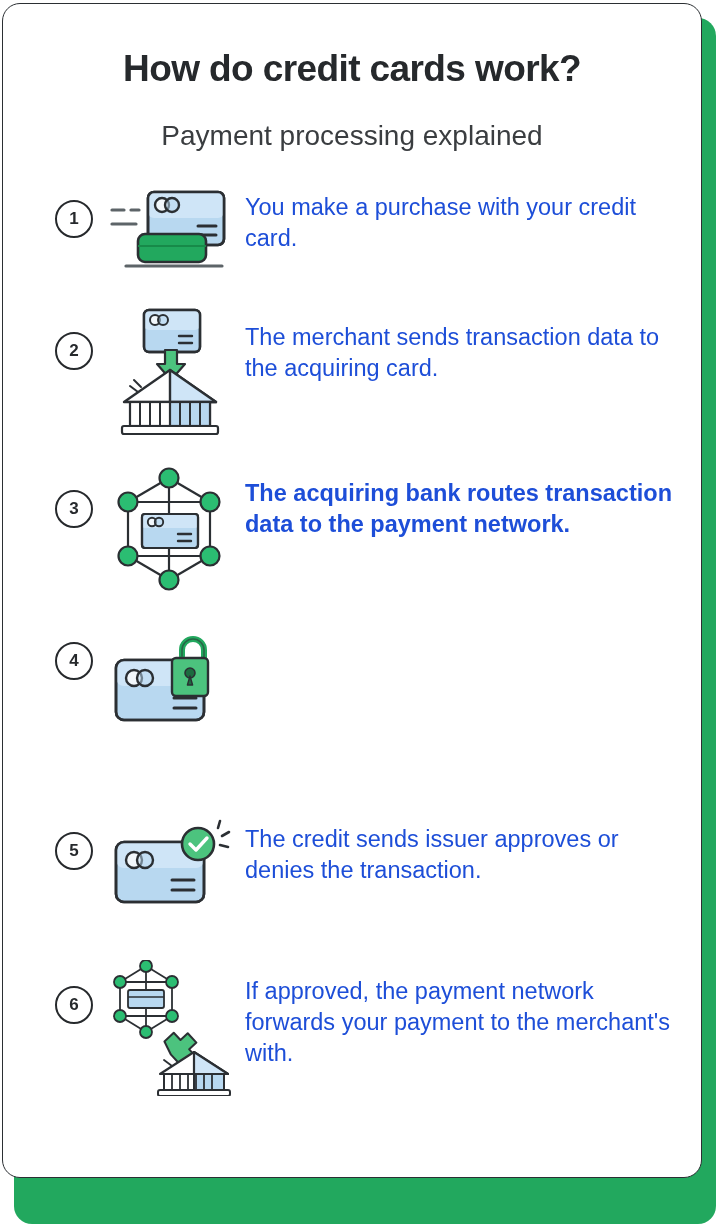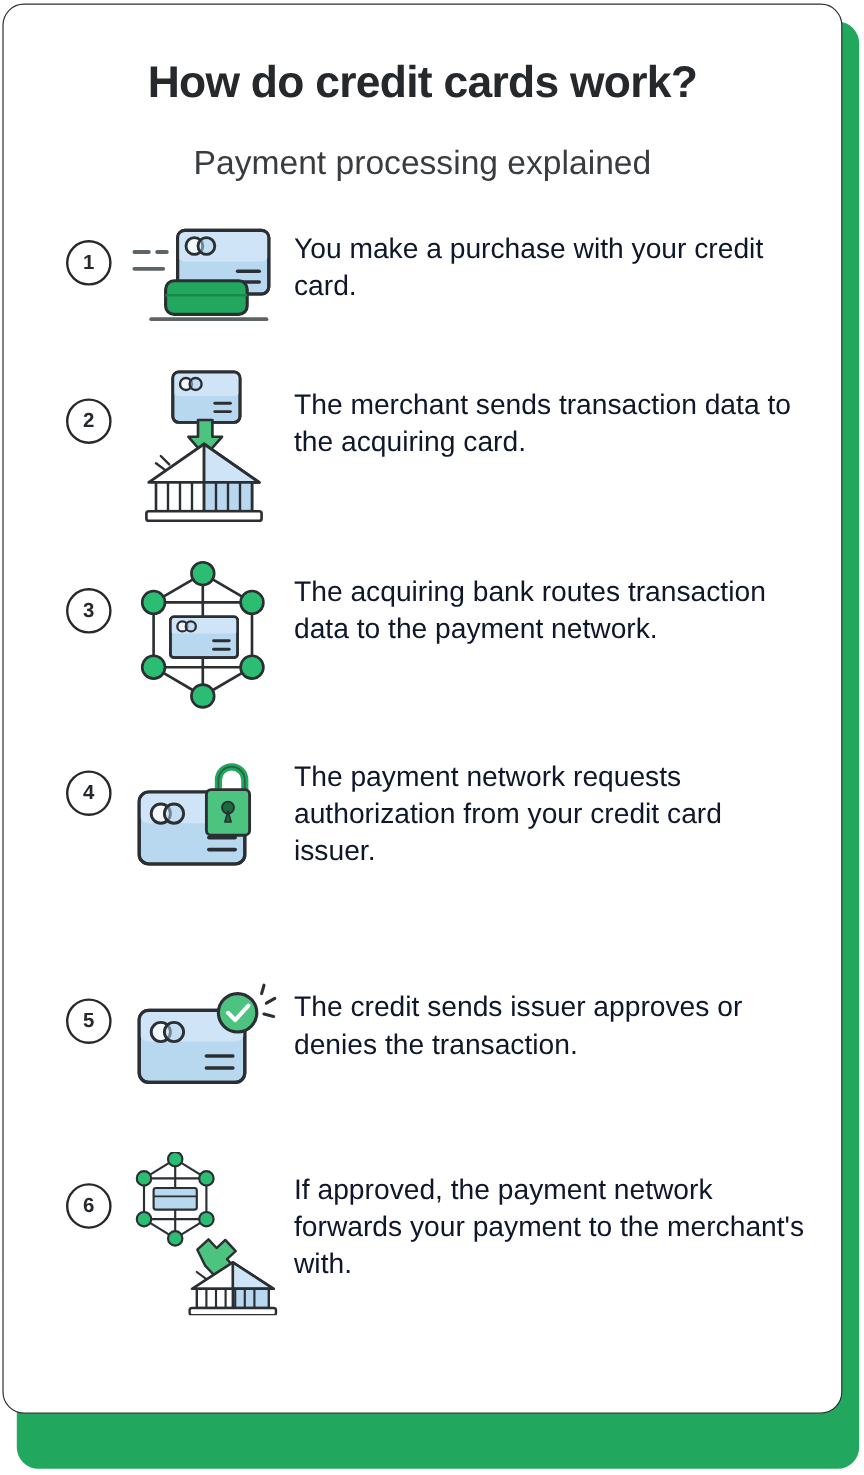--- a/index.html
+++ b/index.html
@@ -94,21 +94,21 @@
     display: flex;
     align-items: flex-start;
     justify-content: center;
     margin-left: 6px;
   }
 
   .step-text {
     flex: 1 1 auto;
     font-size: 23.5px;
     line-height: 1.31;
-    color: #0f172a;
+    color: #1d4ed8;
     padding-left: 6px;
     padding-top: 2px;
   }
 
   
   .row-1 { min-height: 118px; }
   .row-2 { min-height: 150px; }
   .row-3 { min-height: 158px; }
   .row-4 { min-height: 182px; }
   .row-5 { min-height: 140px; }
@@ -116,21 +116,21 @@
 
   .row-1 .step-badge { margin-top: 14px; }
   .row-2 .step-badge { margin-top: 22px; }
   .row-3 .step-badge { margin-top: 24px; }
   .row-4 .step-badge { margin-top: 12px; }
   .row-5 .step-badge { margin-top: 14px; }
   .row-6 .step-badge { margin-top: 22px; }
 
   .row-1 .step-text { padding-top: 6px; }
   .row-2 .step-text { padding-top: 12px; }
-  .row-3 .step-text { padding-top: 12px; }
+  .row-3 .step-text { padding-top: 12px; font-weight: bold; }
   .row-4 .step-text { padding-top: 2px; }
   .row-5 .step-text { padding-top: 6px; }
   .row-6 .step-text { padding-top: 12px; }
 
   .row-2 .step-icon { margin-top: -4px; }
   .row-6 .step-icon { margin-top: -4px; }
 
   svg { display: block; }
 </style>
 </head>
@@ -261,21 +261,20 @@
             <line x1="68" y1="68" x2="90" y2="68" stroke="#2b2f33" stroke-width="3" stroke-linecap="round"></line>
             <line x1="68" y1="78" x2="90" y2="78" stroke="#2b2f33" stroke-width="3" stroke-linecap="round"></line>
 
             <path d="M76 26 v-6 a11 11 0 0 1 22 0 v8" fill="none" stroke="#22a85e" stroke-width="6" stroke-linecap="round"></path>
             <path d="M76 26 v-6 a11 11 0 0 1 22 0 v8" fill="none" stroke="#2b2f33" stroke-width="1.6" stroke-linecap="round" opacity="0.55"></path>
             <rect x="66" y="28" width="36" height="38" rx="4" fill="#4cc37e" stroke="#2b2f33" stroke-width="2.4"></rect>
             <circle cx="84" cy="43" r="5" fill="#1c6b3f" stroke="#2b2f33" stroke-width="1.6"></circle>
             <path d="M84 46 l-2.6 9 h5.2 z" fill="#1c6b3f" stroke="#2b2f33" stroke-width="1.4" stroke-linejoin="round"></path>
           </svg>
         </div>
-        <div class="step-text">The payment network requests authorization from your credit card issuer.</div>
       </div>
 
       <div class="step-row row-5">
         <div class="step-badge">5</div>
         <div class="step-icon">
           <svg width="126" height="104" viewBox="0 0 126 104">
 
             <rect x="10" y="24" width="88" height="60" rx="8" fill="#b8d8f0" stroke="#2b2f33" stroke-width="2.6"></rect>
             <rect x="10" y="24" width="88" height="26" rx="8" fill="#cfe5f7" stroke="none"></rect>
             <rect x="10" y="24" width="88" height="60" rx="8" fill="none" stroke="#2b2f33" stroke-width="2.6"></rect>

